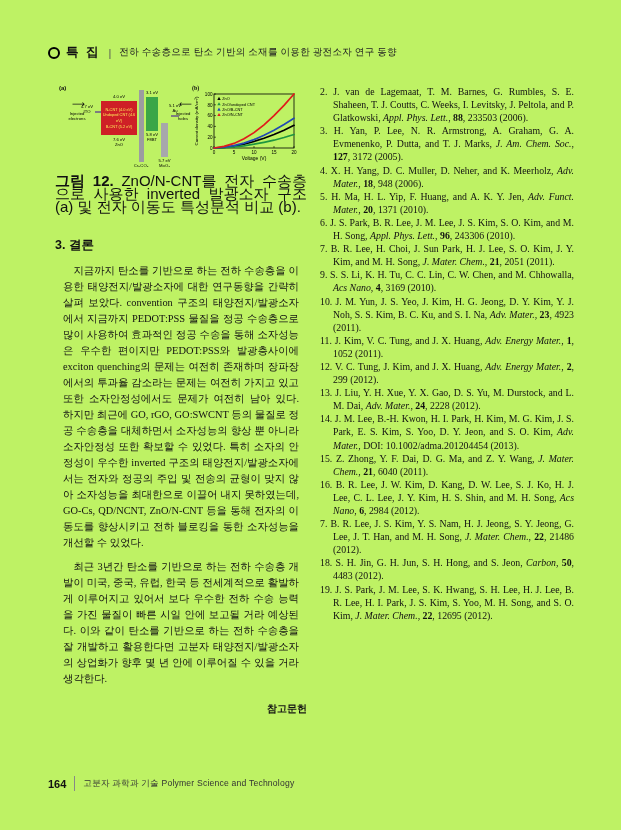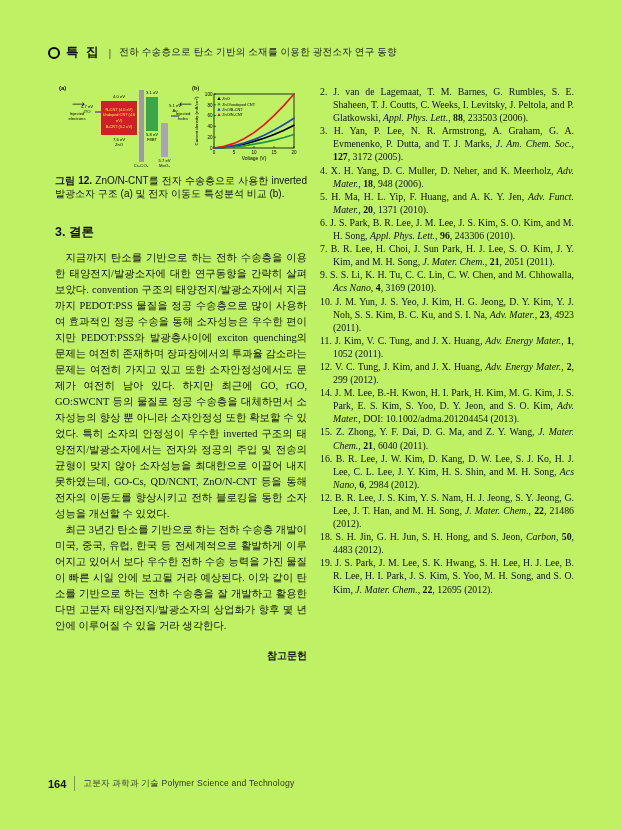--- a/index.html
+++ b/index.html
@@ -19,26 +19,26 @@
   .fig-row{display:flex;width:252px;height:85px;}
   .panel-a{position:relative;width:137px;height:85px;font-family:"Liberation Sans",sans-serif;}
   .panel-b{position:relative;width:115px;height:85px;}
   .plabel{position:absolute;font-size:6px;font-weight:bold;}
   .lbl{position:absolute;font-size:4.2px;line-height:1.2;text-align:center;white-space:pre-line;color:#000;}
   .bar-el{position:absolute;}
   .redbox{background:#ce2026;color:#ffe957;font-size:3.9px;line-height:1.45;text-align:center;
           display:flex;flex-direction:column;justify-content:center;}
   .arrow{position:absolute;font-size:9px;line-height:1;}
   
-  .caption{margin-top:4px;font-family:"Liberation Sans",sans-serif;font-size:10px;
+  .caption{margin-top:4px;font-family:"Liberation Sans",sans-serif;font-size:15px;
            line-height:13px;text-align:justify;color:#111;}
   .caption .cap-label{font-weight:bold;}
   
   .sec-head{margin-top:24px;font-family:"Liberation Sans",sans-serif;font-weight:bold;font-size:12.5px;}
-  .body-p{margin:0;margin-top:9px;font-size:10.4px;line-height:16px;text-align:justify;text-indent:1em;}
+  .body-p{margin:8px;margin-top:9px;font-size:10.4px;line-height:16px;text-align:justify;text-indent:1em;}
   .body-p + .body-p{margin-top:0;}
   .ref-head{margin-top:15px;text-align:right;font-family:"Liberation Sans",sans-serif;
             font-weight:bold;font-size:10px;}
   
   .ref{font-size:9.8px;line-height:13.1px;text-align:justify;padding-left:13px;text-indent:-13px;}
   .it{font-style:italic;} .bd{font-weight:bold;}
   
   .ftr{position:absolute;left:48px;top:776px;display:flex;align-items:center;gap:8px;
        font-family:"Liberation Sans",sans-serif;}
   .ftr .pg{font-weight:bold;font-size:11px;text-align:center;}
@@ -164,24 +164,25 @@
         <div class="ref"><span>2. J. van de Lagemaat, T. M. Barnes, G. Rumbles, S. E. Shaheen, T. J. Coutts, C. Weeks, I. Levitsky, J. Peltola, and P. Glatkowski, </span><span class="it">Appl. Phys. Lett.</span><span>, </span><span class="bd">88</span><span>, 233503 (2006).</span></div>
         <div class="ref"><span>3. H. Yan, P. Lee, N. R. Armstrong, A. Graham, G. A. Evmenenko, P. Dutta, and T. J. Marks, </span><span class="it">J. Am. Chem. Soc.</span><span>, </span><span class="bd">127</span><span>, 3172 (2005).</span></div>
         <div class="ref"><span>4. X. H. Yang, D. C. Muller, D. Neher, and K. Meerholz, </span><span class="it">Adv. Mater.</span><span>, </span><span class="bd">18</span><span>, 948 (2006).</span></div>
         <div class="ref"><span>5. H. Ma, H. L. Yip, F. Huang, and A. K. Y. Jen, </span><span class="it">Adv. Funct. Mater.</span><span>, </span><span class="bd">20</span><span>, 1371 (2010).</span></div>
         <div class="ref"><span>6. J. S. Park, B. R. Lee, J. M. Lee, J. S. Kim, S. O. Kim, and M. H. Song, </span><span class="it">Appl. Phys. Lett.</span><span>, </span><span class="bd">96</span><span>, 243306 (2010).</span></div>
         <div class="ref"><span>7. B. R. Lee, H. Choi, J. Sun Park, H. J. Lee, S. O. Kim, J. Y. Kim, and M. H. Song, </span><span class="it">J. Mater. Chem.</span><span>, </span><span class="bd">21</span><span>, 2051 (2011).</span></div>
         <div class="ref"><span>9. S. S. Li, K. H. Tu, C. C. Lin, C. W. Chen, and M. Chhowalla, </span><span class="it">Acs Nano</span><span>, </span><span class="bd">4</span><span>, 3169 (2010).</span></div>
         <div class="ref"><span>10. J. M. Yun, J. S. Yeo, J. Kim, H. G. Jeong, D. Y. Kim, Y. J. Noh, S. S. Kim, B. C. Ku, and S. I. Na, </span><span class="it">Adv. Mater.</span><span>, </span><span class="bd">23</span><span>, 4923 (2011).</span></div>
         <div class="ref"><span>11. J. Kim, V. C. Tung, and J. X. Huang, </span><span class="it">Adv. Energy Mater.</span><span>, </span><span class="bd">1</span><span>, 1052 (2011).</span></div>
         <div class="ref"><span>12. V. C. Tung, J. Kim, and J. X. Huang, </span><span class="it">Adv. Energy Mater.</span><span>, </span><span class="bd">2</span><span>, 299 (2012).</span></div>
+        <div class="ref"><span>13. J. Liu, Y. H. Xue, Y. X. Gao, D. S. Yu, M. Durstock, and L. M. Dai, </span><span class="it">Adv. Mater.</span><span>, </span><span class="bd">24</span><span>, 2228 (2012).</span></div>
         <div class="ref"><span>14. J. M. Lee, B.-H. Kwon, H. I. Park, H. Kim, M. G. Kim, J. S. Park, E. S. Kim, S. Yoo, D. Y. Jeon, and S. O. Kim, </span><span class="it">Adv. Mater.</span><span>, DOI: 10.1002/adma.201204454 (2013).</span></div>
         <div class="ref"><span>15. Z. Zhong, Y. F. Dai, D. G. Ma, and Z. Y. Wang, </span><span class="it">J. Mater. Chem.</span><span>, </span><span class="bd">21</span><span>, 6040 (2011).</span></div>
         <div class="ref"><span>16. B. R. Lee, J. W. Kim, D. Kang, D. W. Lee, S. J. Ko, H. J. Lee, C. L. Lee, J. Y. Kim, H. S. Shin, and M. H. Song, </span><span class="it">Acs Nano</span><span>, </span><span class="bd">6</span><span>, 2984 (2012).</span></div>
-        <div class="ref"><span>12. B. R. Lee, J. S. Kim, Y. S. Nam, H. J. Jeong, S. Y. Jeong, G. Lee, J. T. Han, and M. H. Song, </span><span class="it">J. Mater. Chem.</span><span>, </span><span class="bd">22</span><span>, 21486 (2012).</span></div>
+        <div class="ref"><span>7. B. R. Lee, J. S. Kim, Y. S. Nam, H. J. Jeong, S. Y. Jeong, G. Lee, J. T. Han, and M. H. Song, </span><span class="it">J. Mater. Chem.</span><span>, </span><span class="bd">22</span><span>, 21486 (2012).</span></div>
         <div class="ref"><span>18. S. H. Jin, G. H. Jun, S. H. Hong, and S. Jeon, </span><span class="it">Carbon</span><span>, </span><span class="bd">50</span><span>, 4483 (2012).</span></div>
         <div class="ref"><span>19. J. S. Park, J. M. Lee, S. K. Hwang, S. H. Lee, H. J. Lee, B. R. Lee, H. I. Park, J. S. Kim, S. Yoo, M. H. Song, and S. O. Kim, </span><span class="it">J. Mater. Chem.</span><span>, </span><span class="bd">22</span><span>, 12695 (2012).</span></div>
       </div>
   </div>
 
   <div class="ftr">
     <span class="pg">164</span>
     <span class="vdiv"></span>
     <span class="jn">고분자 과학과 기술 Polymer Science and Technology</span>
   </div>

